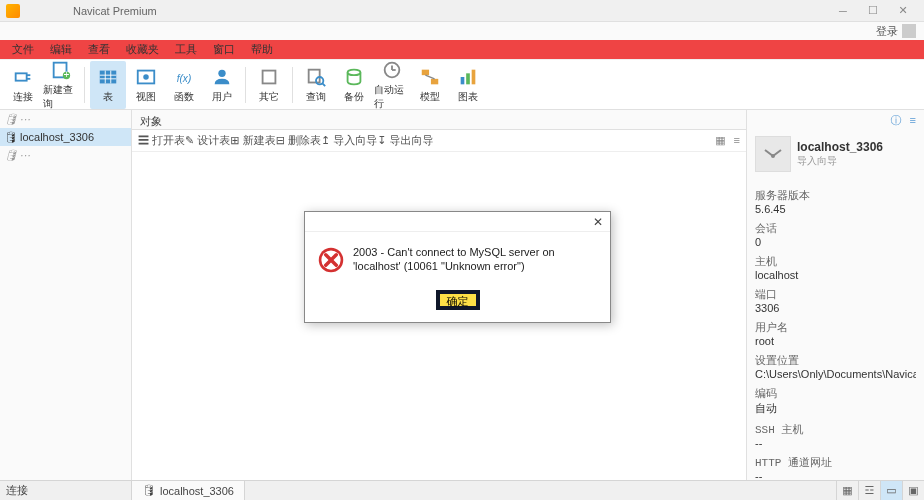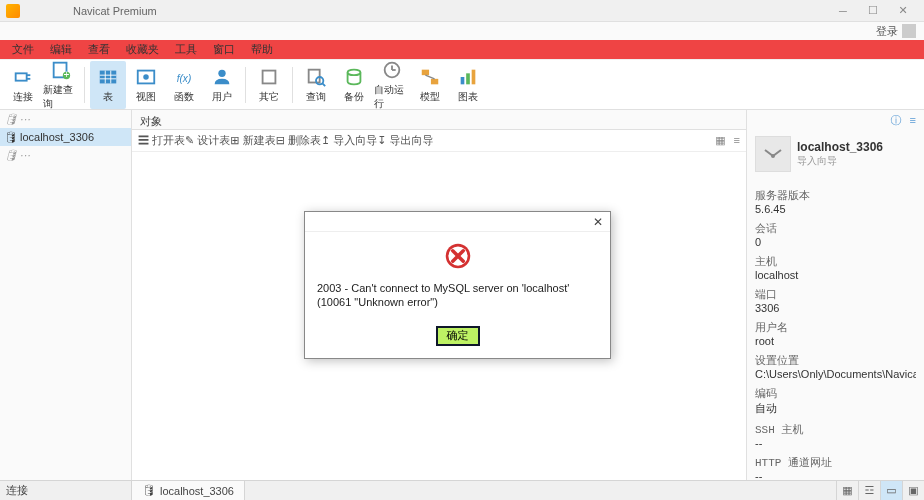--- a/index.html
+++ b/index.html
@@ -42,25 +42,25 @@
 .prop-value { color: #333; }
 .statusbar { position: absolute; bottom: 0; left: 0; right: 0; height: 20px; background: #f0f0f0; border-top: 1px solid #d5d5d5; display: flex; align-items: center; font-size: 11px; color: #444; }
 .status-left { width: 132px; padding-left: 6px; border-right: 1px solid #d5d5d5; height: 100%; display: flex; align-items: center; }
 .status-tab { height: 100%; padding: 0 10px; display: flex; align-items: center; border-right: 1px solid #d5d5d5; background: #fafafa; gap: 4px; }
 .status-right { margin-left: auto; display: flex; height: 100%; }
 .status-cell { border-left: 1px solid #d5d5d5; width: 22px; display: flex; align-items: center; justify-content: center; color: #666; }
 .status-cell.active { background: #cfe6f7; }
 .dialog { position: absolute; left: 304px; top: 211px; width: 307px; background: #fff; border: 1px solid #888; box-shadow: 2px 2px 10px rgba(0,0,0,0.25); }
 .dialog-title { height: 20px; background: #fff; border-bottom: 1px solid #eee; display: flex; align-items: center; justify-content: flex-end; padding: 0 4px; }
 .dialog-close { width: 16px; height: 16px; display: flex; align-items: center; justify-content: center; color: #444; cursor: pointer; font-size: 12px; }
-.dialog-body { padding: 10px 12px; display: flex; align-items: center; gap: 8px; flex-direction: column; }
+.dialog-body { padding: 10px 12px; display: flex; align-items: flex-end; gap: 8px; }
 .err-icon { width: 28px; height: 28px; flex-shrink: 0; }
 .dialog-msg { font-size: 11px; color: #222; line-height: 1.3; padding-top: 3px; }
 .dialog-footer { display: flex; justify-content: center; padding: 6px 0 12px; }
-.dialog-btn { width: 44px; height: 20px; border: 2px solid #0f172a; background: #bef264; font-size: 11px; cursor: pointer; }
+.dialog-btn { width: 44px; height: 20px; border: 4px solid #0f172a; background: #fde047; font-size: 11px; cursor: pointer; }
 </style>
 </head>
 <body>
 
 <div class="titlebar">
   <div class="titlebar-icon"></div>
   <div class="titlebar-title">Navicat Premium</div>
   <div class="titlebar-btns">
     <div class="titlebar-btn">─</div>
     <div class="titlebar-btn">☐</div>

